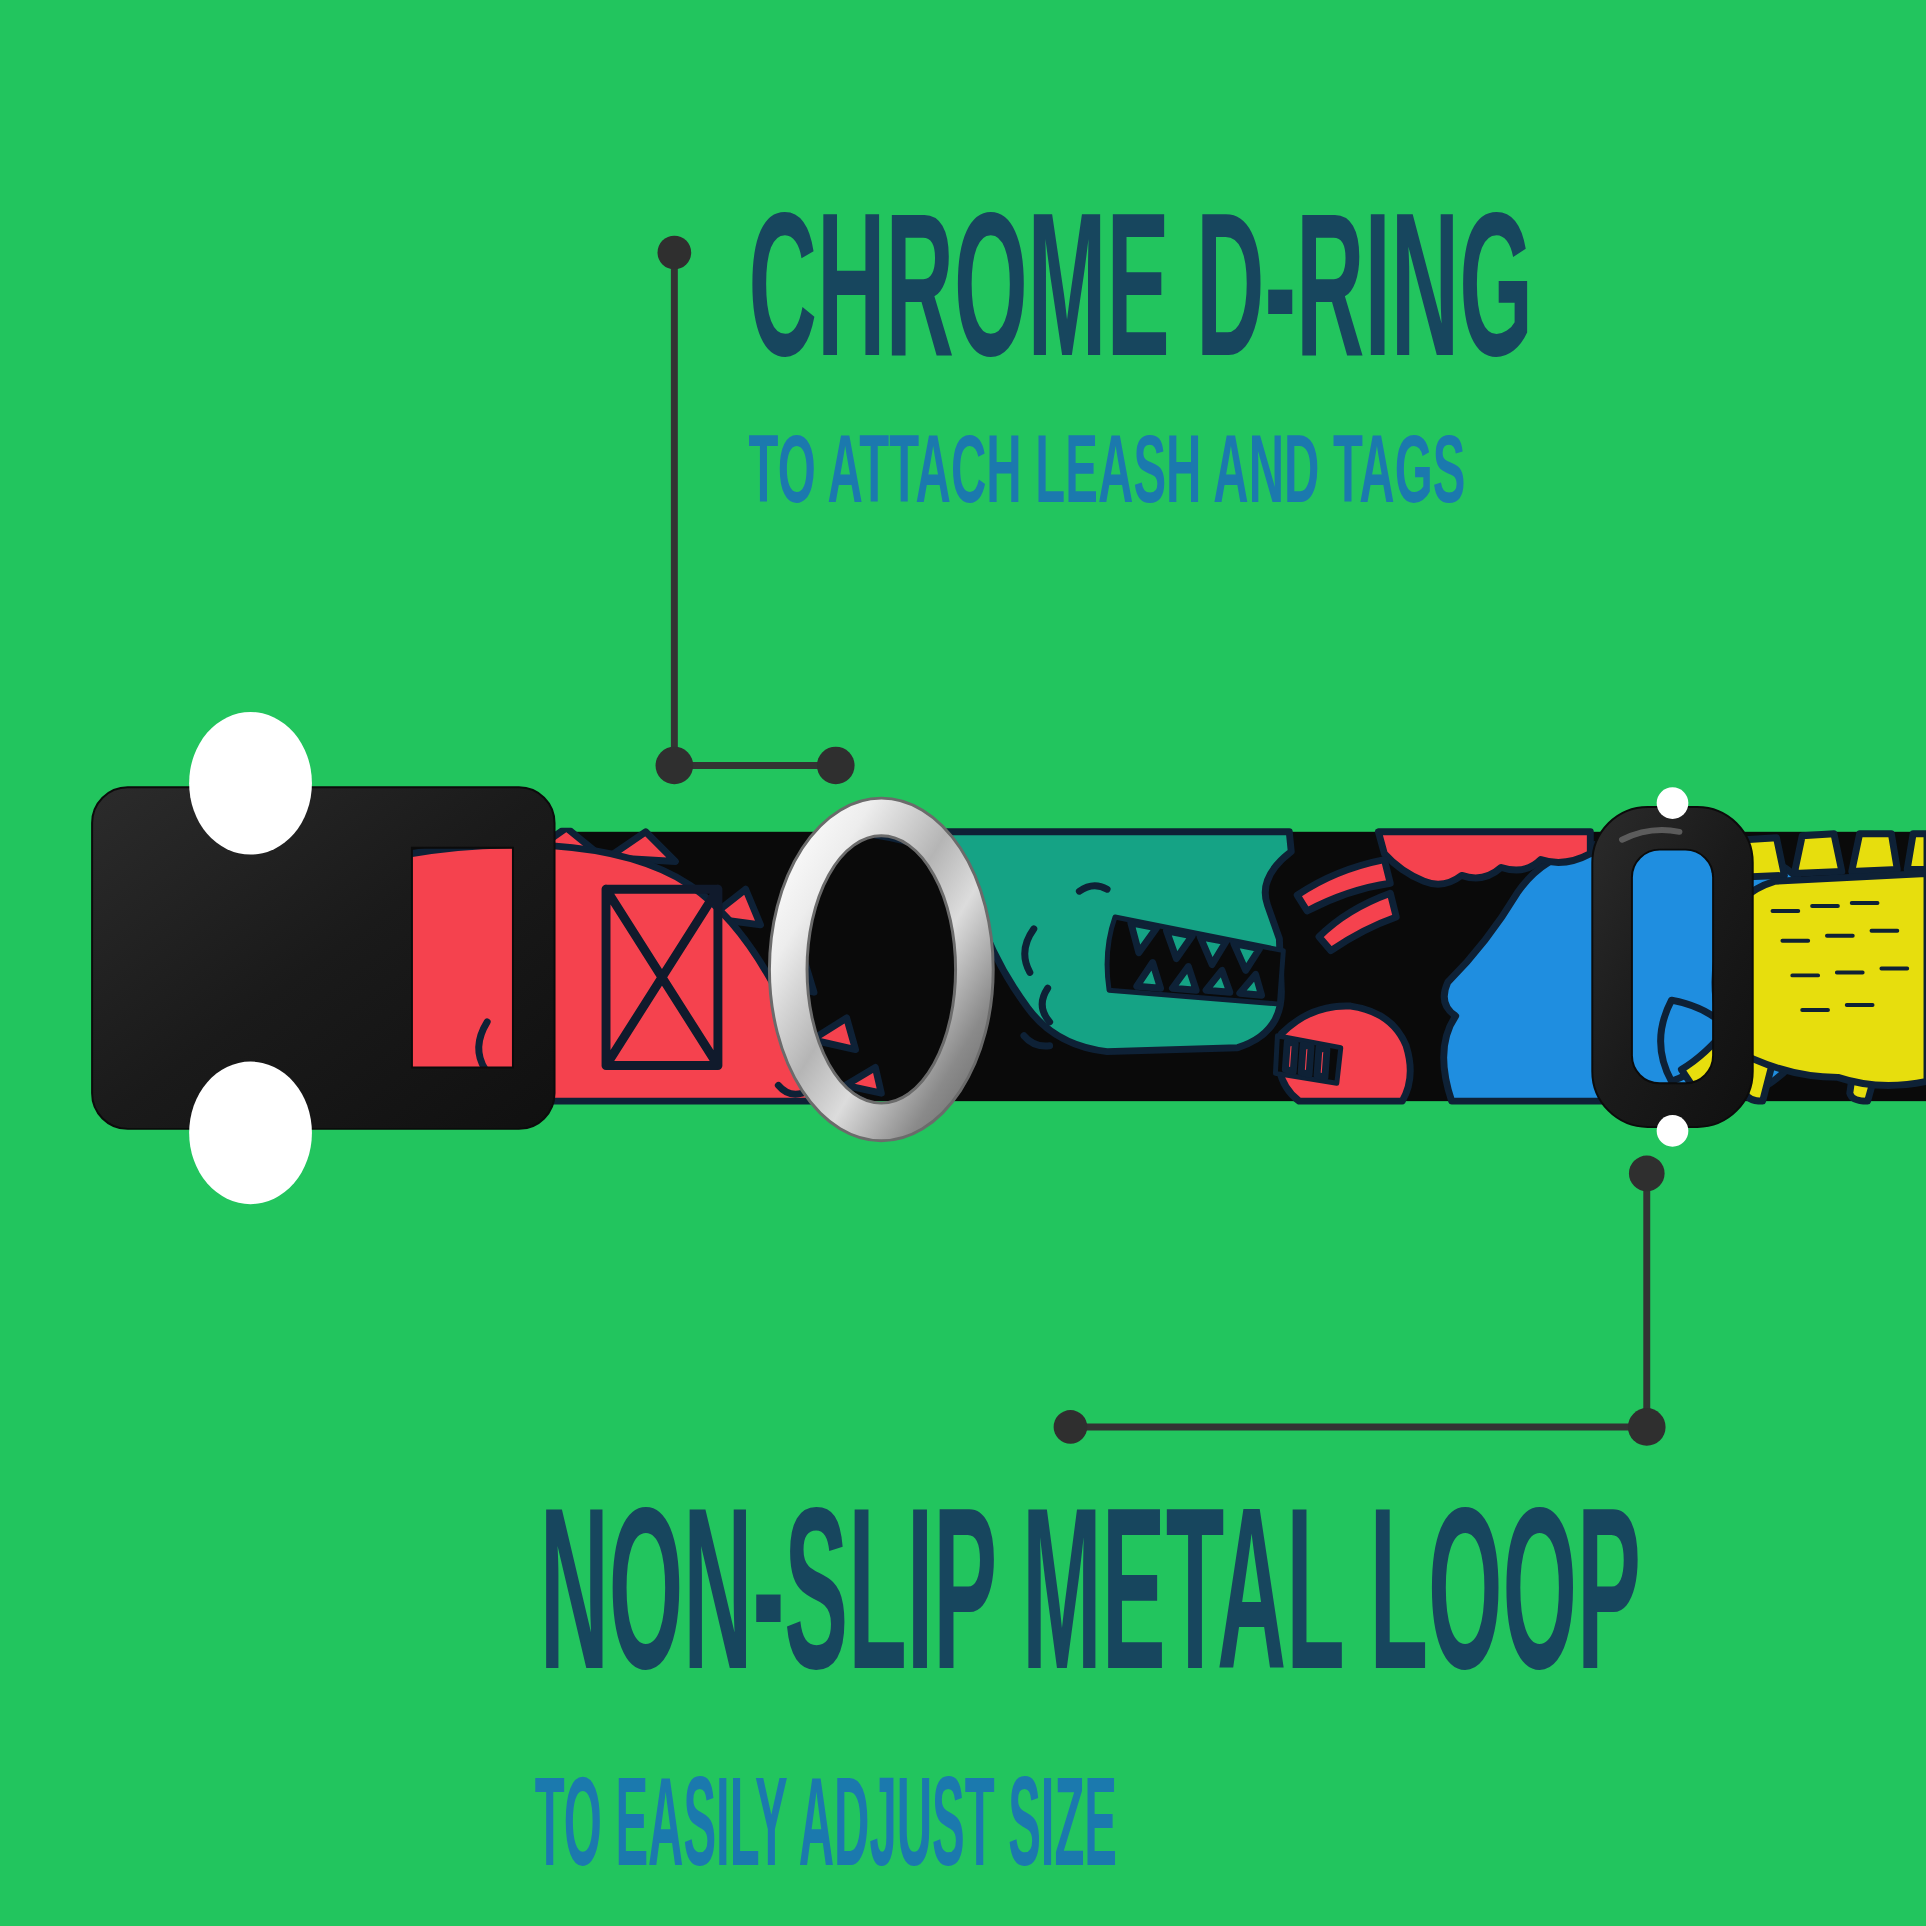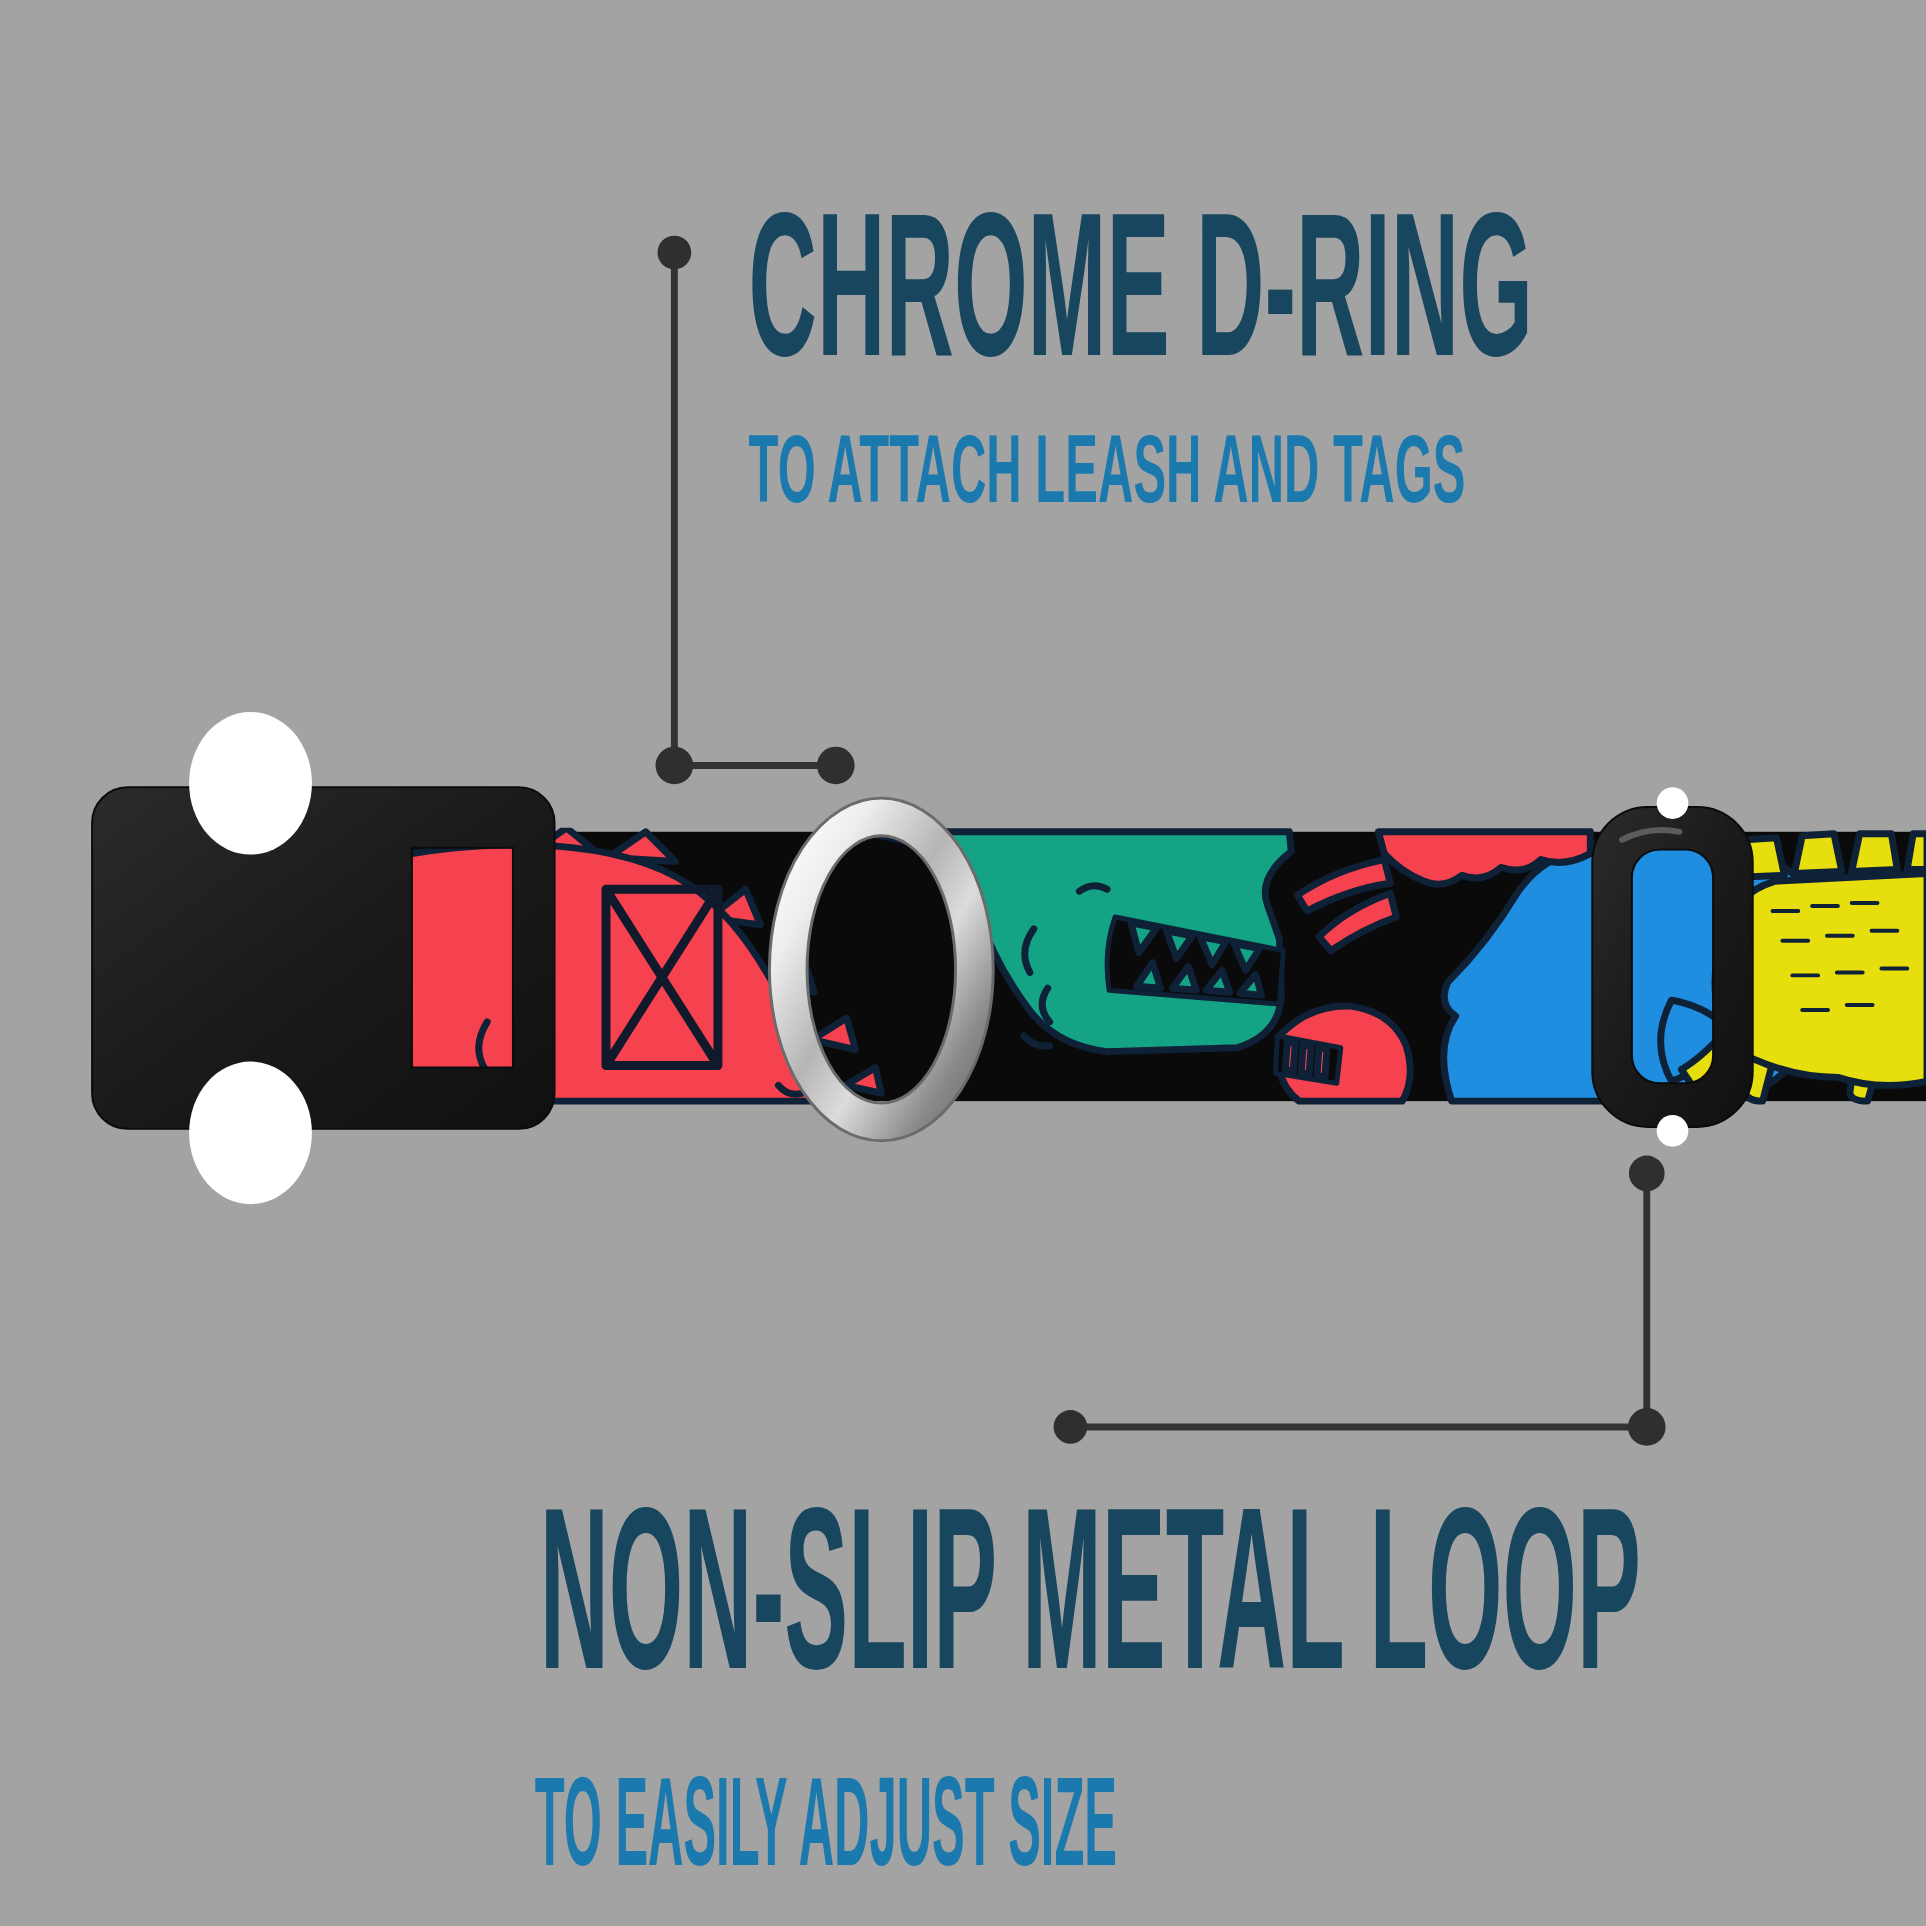--- a/index.html
+++ b/index.html
@@ -1,16 +1,16 @@
 <!DOCTYPE html>
 <html><head>
 <meta charset="utf-8">
 <style>
   html,body{margin:0;padding:0;background:#ffffff;}
-  .stage{position:relative;width:1927px;height:1927px;background:#a3a3a3;overflow:hidden;
+  .stage{position:relative;width:1927px;height:1927px;background:#22c55e;overflow:hidden;
          font-family:"Liberation Sans",sans-serif;}
   .stage svg{position:absolute;left:0;top:0;width:1927px;height:1927px;display:block;}
   
   .c-band{fill:#0A0A0A;}
   .c-red{fill:#F5424E;stroke:#0E2136;stroke-width:7;stroke-linejoin:round;}
   .c-teal{fill:#15A385;stroke:#0E2136;stroke-width:7;stroke-linejoin:round;}
   .c-blue{fill:#1F8EE0;stroke:#0E2136;stroke-width:7;stroke-linejoin:round;}
   .c-yellow{fill:#E7DE0D;stroke:#0E2136;stroke-width:7;stroke-linejoin:round;}
   .c-mouth{fill:#0A0A0A;stroke:#0E2136;stroke-width:5;stroke-linejoin:round;}
   .mark{fill:none;stroke:#0E2136;stroke-width:7;stroke-linecap:round;}

